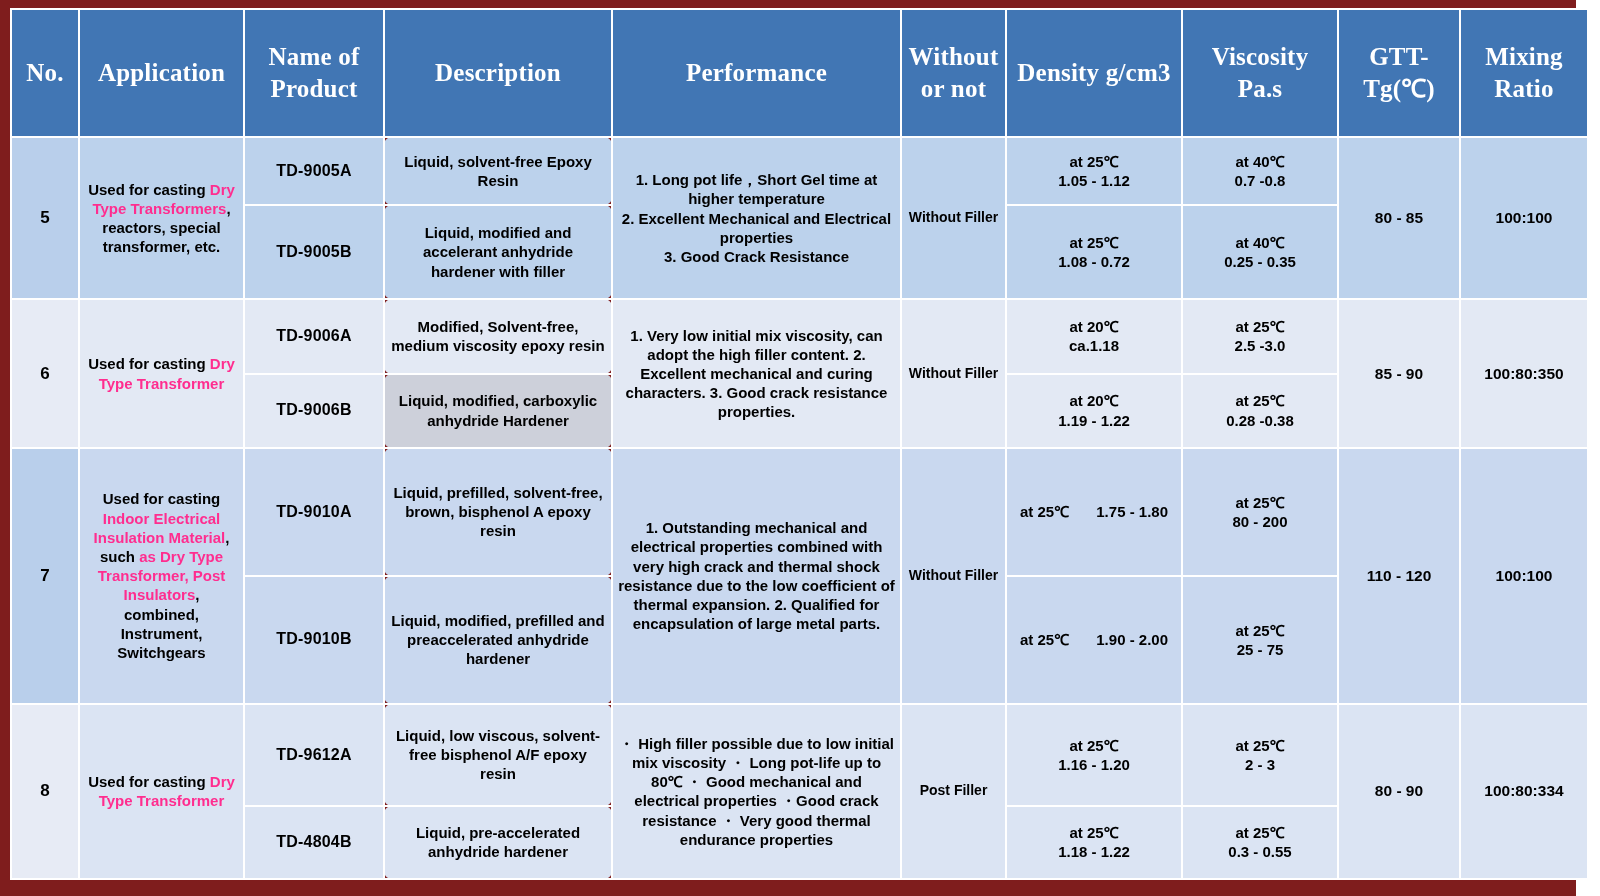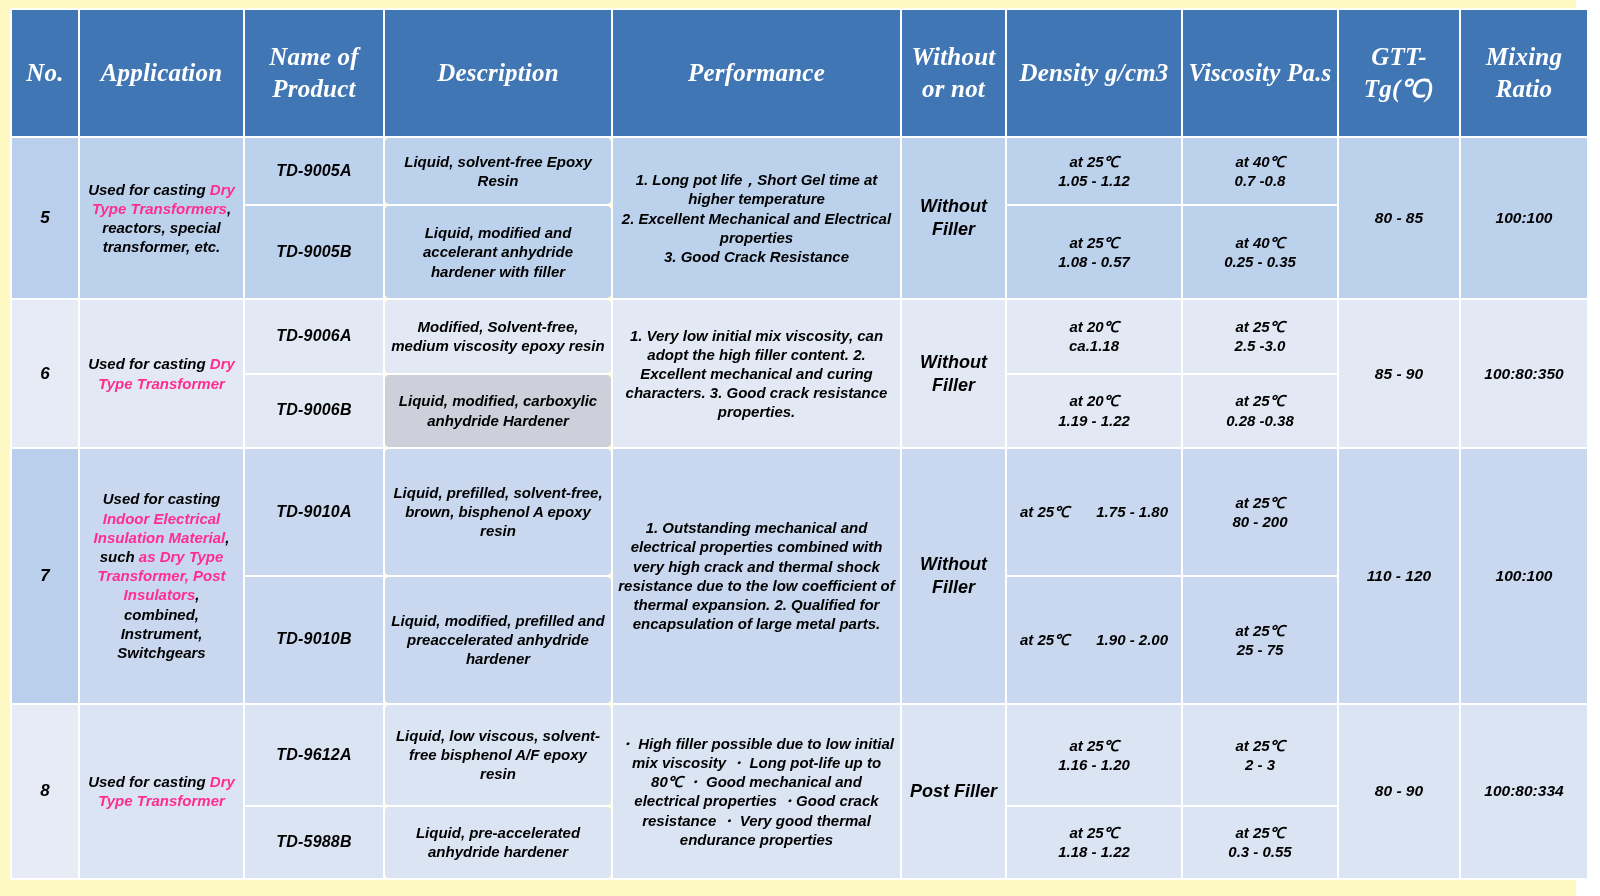--- a/index.html
+++ b/index.html
@@ -11,22 +11,21 @@
     width: 1600px;
     height: 896px;
     font-family: "Liberation Sans", sans-serif;
     overflow: hidden;
   }
   .sheet {
     width: 1576px;
     height: 896px;
     box-sizing: border-box;
     padding: 8px 10px 10px 10px;
-    background: #fef9c3;
-    font-style: italic;
+    background: #7f1d1d;
   }
   table.spec {
     border-collapse: collapse;
     table-layout: fixed;
     width: 1577px;
     height: 872px;
     font-size: 14.5px;
   }
   table.spec td, table.spec th {
     border: 2px solid #ffffff;
@@ -93,21 +92,21 @@
   }
   .perf-cell {
     font-weight: bold;
     font-size: 15px;
     line-height: 1.4;
     padding: 6px 10px;
     margin-top: 15px;
   }
   .filler-cell {
     font-weight: bold;
-    font-size: 18px;
+    font-size: 14px;
     line-height: 1.35;
   }
   .num-cell {
     font-weight: bold;
     font-size: 15px;
     line-height: 1.45;
   }
   .num-cell .l1 { display: block; }
   .num-cell .l2 { display: block; }
   .gtt-cell, .mix-cell {
@@ -179,21 +178,21 @@
         <span class="l2">0.7 -0.8</span>
       </td>
       <td class="gtt-cell bg-a" rowspan="2">80 - 85</td>
       <td class="mix-cell bg-a" rowspan="2">100:100</td>
     </tr>
     <tr>
       <td class="prod-cell bg-a">TD-9005B</td>
       <td class="desc-cell bg-a">Liquid, modified and accelerant anhydride hardener with filler</td>
       <td class="num-cell bg-a">
         <span class="l1">at 25℃</span>
-        <span class="l2">1.08 - 0.57</span>
+        <span class="l2">1.08 - 0.72</span>
       </td>
       <td class="num-cell bg-a">
         <span class="l1">at 40℃</span>
         <span class="l2">0.25 - 0.35</span>
       </td>
     </tr>
 
     <tr>
       <td class="no-cell bg-no-b" rowspan="2">6</td>
       <td class="app-cell bg-b" rowspan="2">
@@ -278,21 +277,21 @@
         <span class="l2">1.16 - 1.20</span>
       </td>
       <td class="num-cell bg-d">
         <span class="l1">at 25℃</span>
         <span class="l2">2 - 3</span>
       </td>
       <td class="gtt-cell bg-d" rowspan="2">80 - 90</td>
       <td class="mix-cell bg-d" rowspan="2">100:80:334</td>
     </tr>
     <tr>
-      <td class="prod-cell bg-d">TD-5988B</td>
+      <td class="prod-cell bg-d">TD-4804B</td>
       <td class="desc-cell bg-d">Liquid, pre-accelerated anhydride hardener</td>
       <td class="num-cell bg-d">
         <span class="l1">at 25℃</span>
         <span class="l2">1.18 - 1.22</span>
       </td>
       <td class="num-cell bg-d">
         <span class="l1">at 25℃</span>
         <span class="l2">0.3 - 0.55</span>
       </td>
     </tr>

